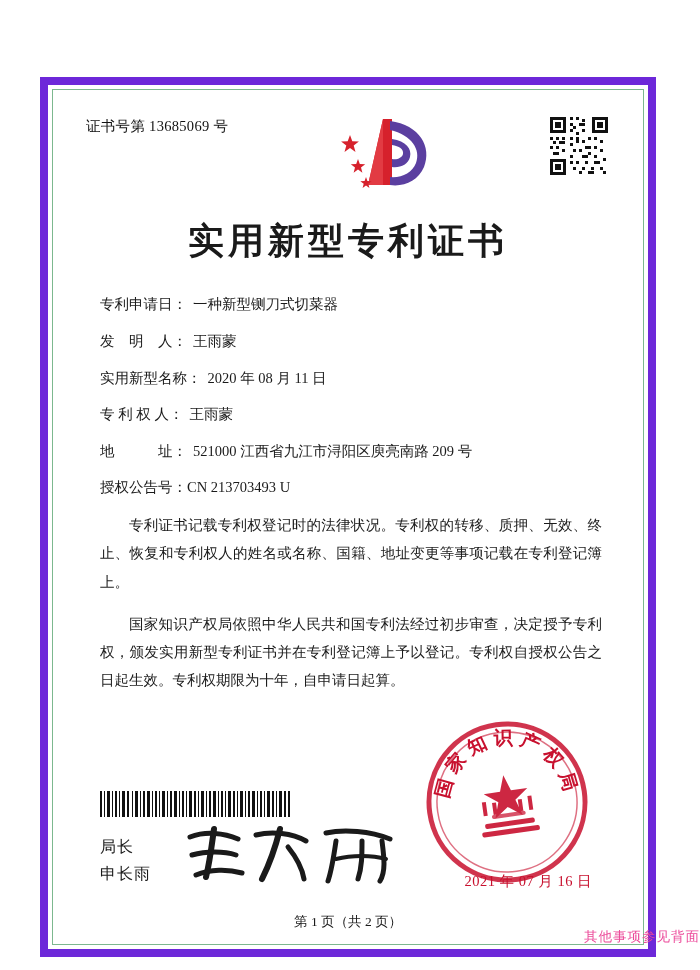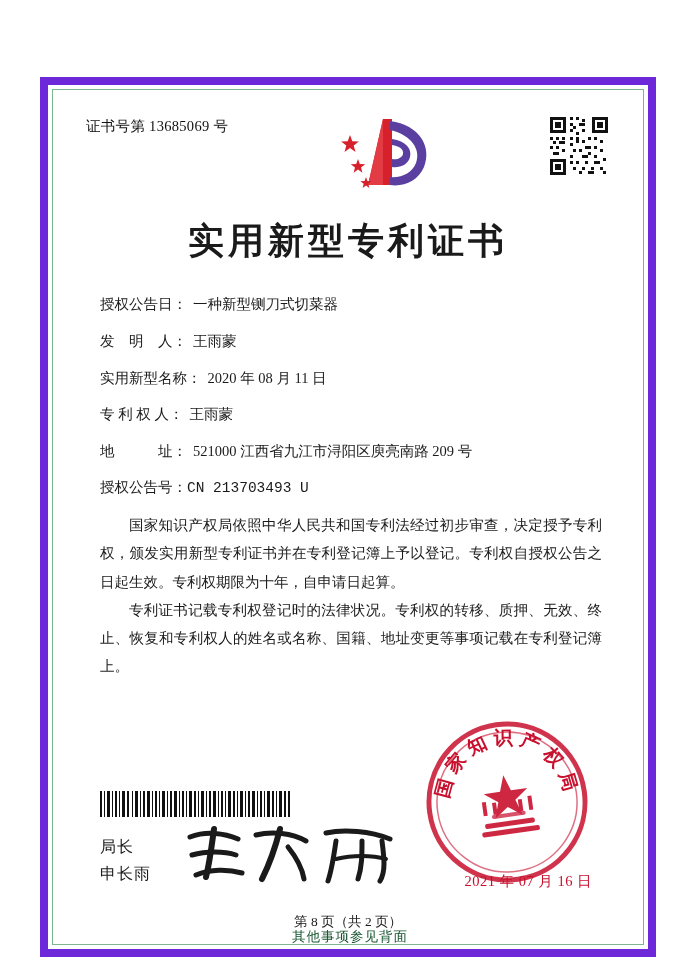--- a/index.html
+++ b/index.html
@@ -110,21 +110,20 @@
   .field-split {
     display: flex;
     font-size: 14.5px;
     margin-bottom: 14px;
   }
   .field-split .left {
     flex: 0 0 258px;
   }
   .field-split .right {
     flex: 1 1 auto;
-    font-family: Liberation Mono, monospace;
   }
 
   
   .para {
     font-size: 14.5px;
     line-height: 1.95;
     text-align: justify;
     text-indent: 2em;
     margin: 0;
     padding: 0 8px 0 14px;
@@ -192,23 +191,23 @@
     bottom: 18px;
     text-align: center;
     font-size: 13.5px;
   }
 
   .bottom-note {
     position: absolute;
     left: 0;
     right: 0;
     top: 928px;
-    text-align: center;
+    text-align: right;
     font-size: 13.5px;
-    color: #14532d;
+    color: #ec4899;
     letter-spacing: 1px;
   }
 </style>
 </head>
 <body>
 
 <div class="certificate">
   <div class="inner">
 
     <div class="header-row">
@@ -292,21 +291,21 @@
               <rect x="55" y="56" width="3" height="3"></rect>
           </g>
         </svg>
       </div>
     </div>
 
     <div class="title">实用新型专利证书</div>
 
     <div class="fields">
       <div class="field">
-        <span class="lbl">授权公告日：</span>
+        <span class="lbl">专利申请日：</span>
         <span class="val">一种新型铡刀式切菜器</span>
       </div>
       <div class="field">
         <span class="lbl">发　明　人：</span>
         <span class="val">王雨蒙</span>
       </div>
       <div class="field">
         <span class="lbl">实用新型名称：</span>
         <span class="val">2020 年 08 月 11 日</span>
       </div>
@@ -319,22 +318,22 @@
         <span class="val">521000 江西省九江市浔阳区庾亮南路 209 号</span>
       </div>
 
       <div class="field-split">
         <div class="right">
           <span class="lbl">授权公告号：</span><span class="val">CN 213703493 U</span>
         </div>
       </div>
     </div>
 
+    <p class="para">专利证书记载专利权登记时的法律状况。专利权的转移、质押、无效、终止、恢复和专利权人的姓名或名称、国籍、地址变更等事项记载在专利登记簿上。</p>
     <p class="para para-first">国家知识产权局依照中华人民共和国专利法经过初步审查，决定授予专利权，颁发实用新型专利证书并在专利登记簿上予以登记。专利权自授权公告之日起生效。专利权期限为十年，自申请日起算。</p>
-    <p class="para">专利证书记载专利权登记时的法律状况。专利权的转移、质押、无效、终止、恢复和专利权人的姓名或名称、国籍、地址变更等事项记载在专利登记簿上。</p>
 
   </div>
 
   <div class="footer-area">
 
     <div class="barcode">
       <svg viewBox="0 0 190 26" width="190" height="26" xmlns="http://www.w3.org/2000/svg">
         <g fill="#111111">
           <rect x="0" y="0" width="2" height="26"></rect>
             <rect x="4" y="0" width="1" height="26"></rect>
@@ -430,17 +429,17 @@
           <path id="sealArc" d="M 85 85 m -58 0 a 58 58 0 1 1 116 0" fill="none"></path>
           <text font-family="'DejaVu Serif','Liberation Serif',serif" font-size="19" fill="#c8102e" font-weight="bold" letter-spacing="6">
             <textPath href="#sealArc" startOffset="6%">国家知识产权局</textPath>
           </text>
         </g>
       </svg>
     </div>
 
     <div class="seal-date">2021 年 07 月 16 日</div>
 
-    <div class="page-no">第 8 页（共 2 页）</div>
+    <div class="page-no">第 1 页（共 2 页）</div>
   </div>
 </div>
 
 <div class="bottom-note">其他事项参见背面</div>
 
 </body></html>

